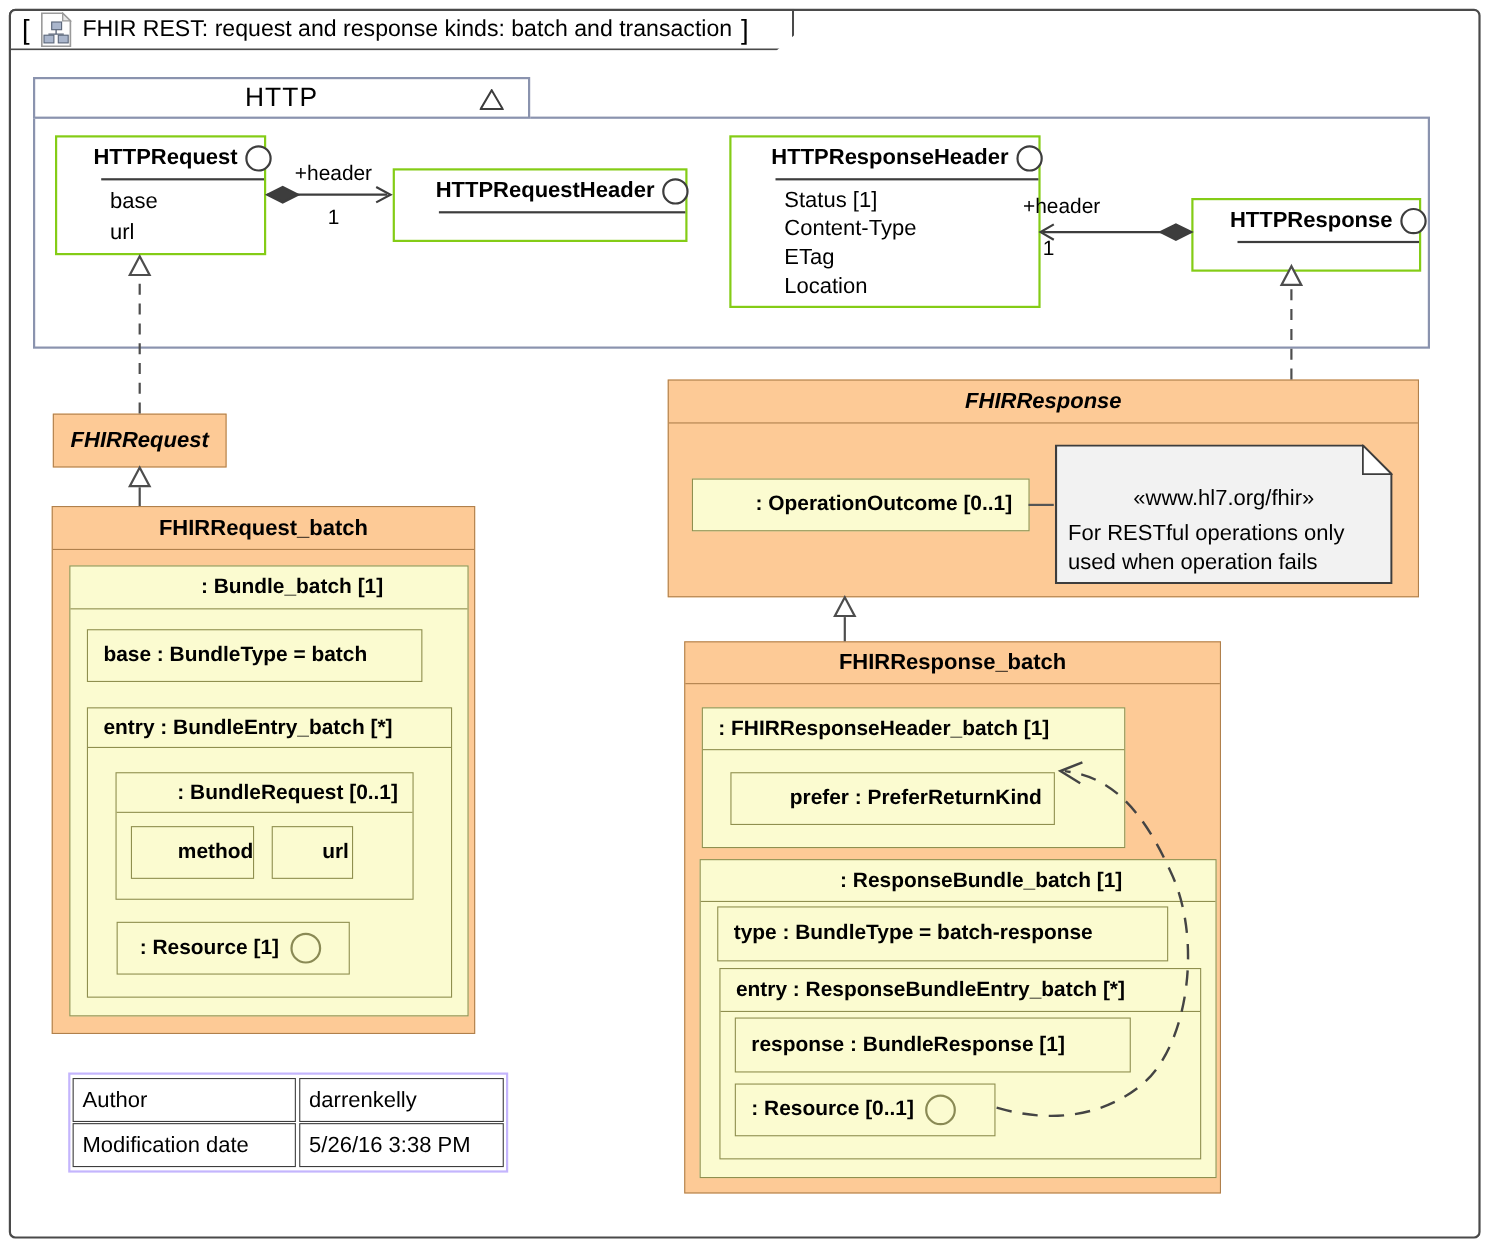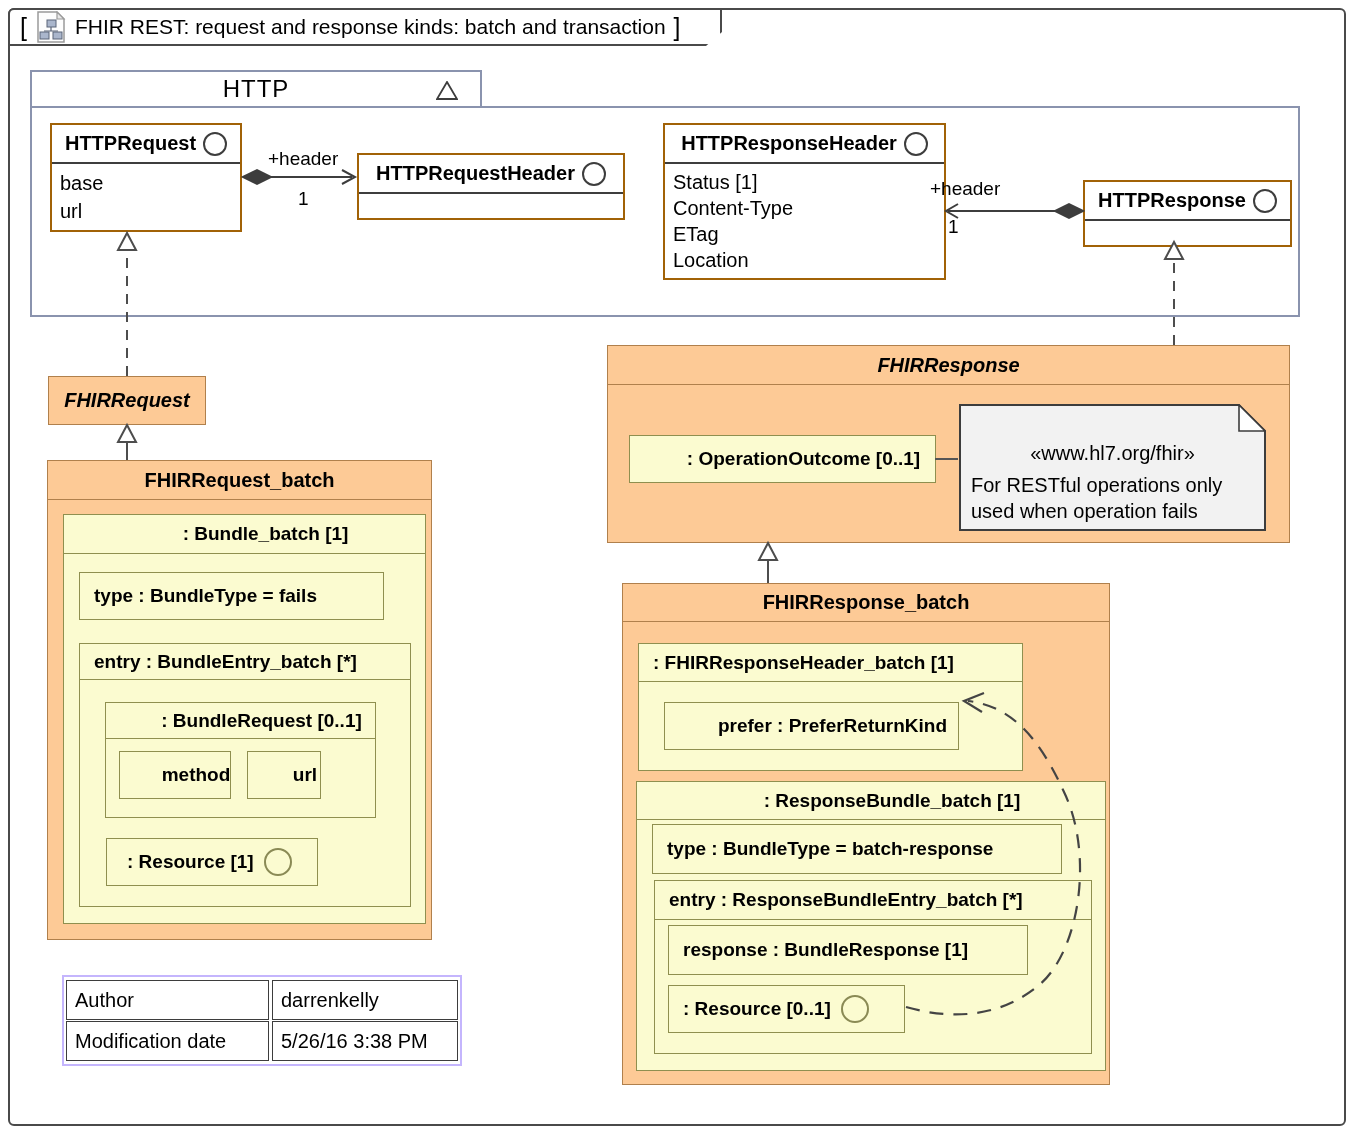--- a/index.html
+++ b/index.html
@@ -19,21 +19,21 @@
   .tab-title{font-size:21px;white-space:nowrap;}
   .tab-icon{display:inline-flex;width:32px;height:32px;align-items:center;justify-content:center;}
   
   .pkg-title{position:absolute;left:30px;top:70px;width:452px;height:38px;background:#fff;
     border:2px solid #8a93ae;box-sizing:border-box;display:flex;align-items:center;justify-content:center;}
   .pkg-title .pkg-name{font-size:24px;font-weight:normal;letter-spacing:1px;}
   .pkg-tri{position:absolute;right:22px;top:9px;}
   .pkg-body{position:absolute;left:30px;top:106px;width:1270px;height:211px;background:#fff;
     border:2px solid #8a93ae;box-sizing:border-box;}
   
-  .cls{position:absolute;background:#fff;border:2px solid #a16207;box-sizing:border-box;}
+  .cls{position:absolute;background:#fff;border:2px solid #84cc16;box-sizing:border-box;padding-left:40px;}
   .cls-title{display:flex;align-items:center;justify-content:center;gap:7px;
     border-bottom:2px solid #3d3d3d;font-weight:bold;font-size:20px;height:37px;white-space:nowrap;}
   .ball{display:inline-block;width:20px;height:20px;border:2px solid #3d3d3d;border-radius:50%;background:#fff;flex:none;}
   .cls-attrs{padding:5px 8px;font-size:20px;line-height:28px;}
   .cls-empty{height:24px;}
   
   .obox{position:absolute;background:#fdca96;border:1.5px solid #b0804c;box-sizing:border-box;}
   .obox-title{display:flex;align-items:center;justify-content:center;font-weight:bold;font-size:20px;
     border-bottom:1.5px solid #b0804c;white-space:nowrap;}
   .abstract-name{font-style:italic;font-weight:bold;font-size:20px;}
@@ -148,21 +148,21 @@
     <span class="abstract-name">FHIRRequest</span>
   </div>
 
   <div class="obox" style="left:47px;top:460px;width:385px;height:480px;">
     <div class="obox-title" style="height:38px;">FHIRRequest_batch</div>
 
     <div class="ybox" style="left:15px;top:53px;width:363px;height:410px;">
       <div class="ybox-title t-center" style="height:39px;">: Bundle_batch [1]</div>
 
       <div class="ylabel t-left" style="left:15px;top:57px;width:305px;height:48px;">
-        <span>type : BundleType = fails</span>
+        <span>base : BundleType = batch</span>
       </div>
 
       <div class="ybox" style="left:15px;top:128px;width:332px;height:264px;">
         <div class="ybox-title t-left" style="height:36px;">entry : BundleEntry_batch [*]</div>
 
         <div class="ybox" style="left:25px;top:58px;width:271px;height:116px;">
           <div class="ybox-title t-center" style="height:36px;">: BundleRequest [0..1]</div>
           <div class="ylabel t-center" style="left:13px;top:48px;width:112px;height:48px;">
             <span>method</span>
           </div>

